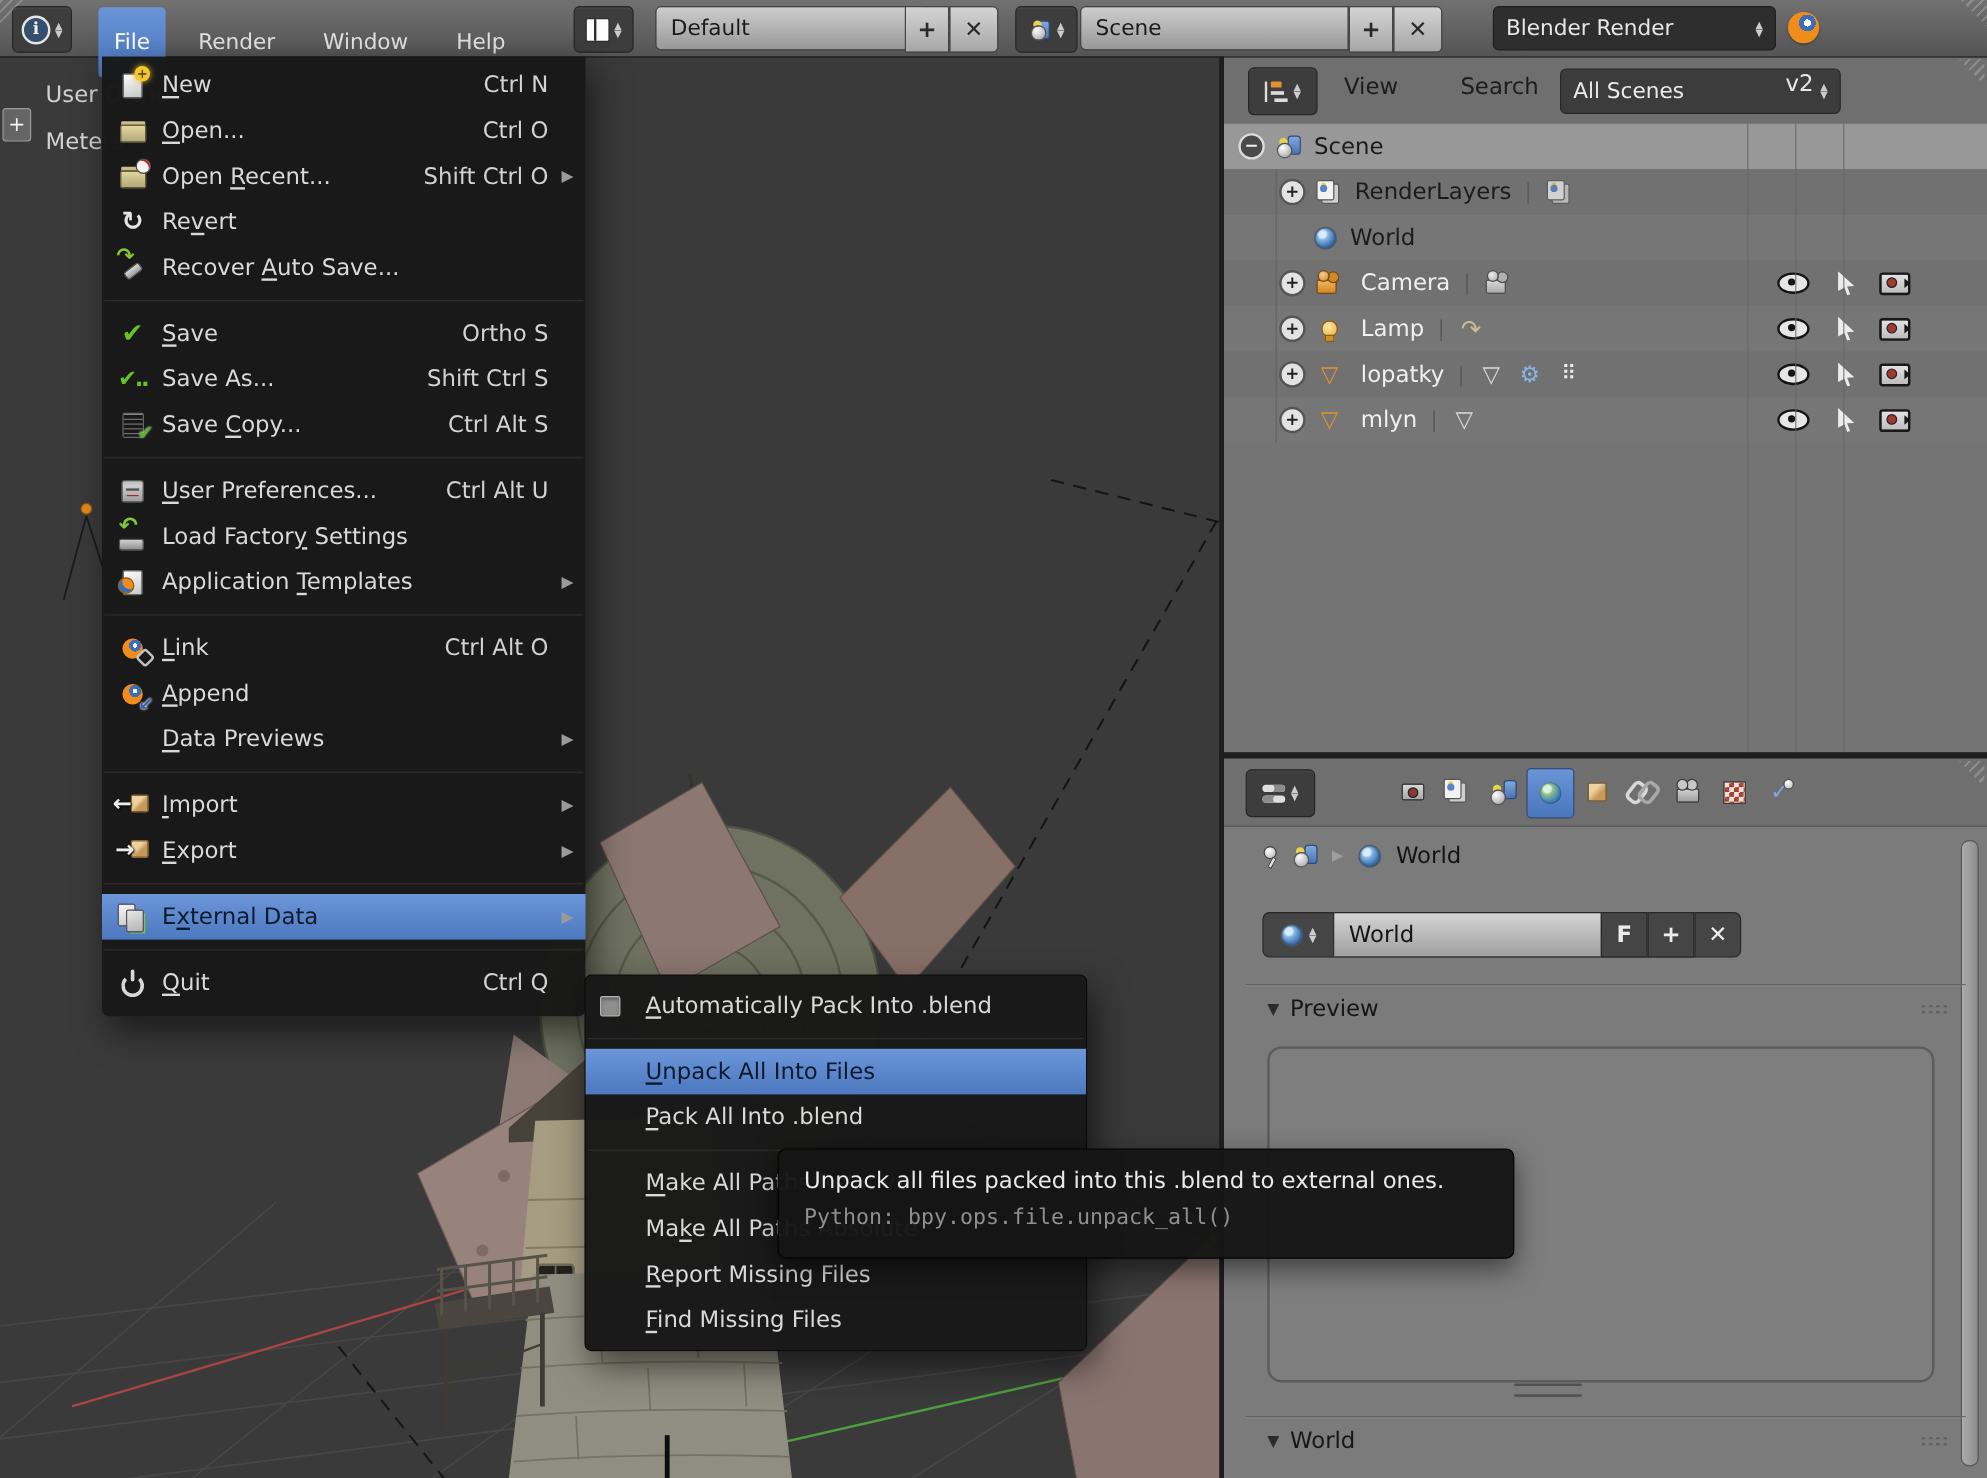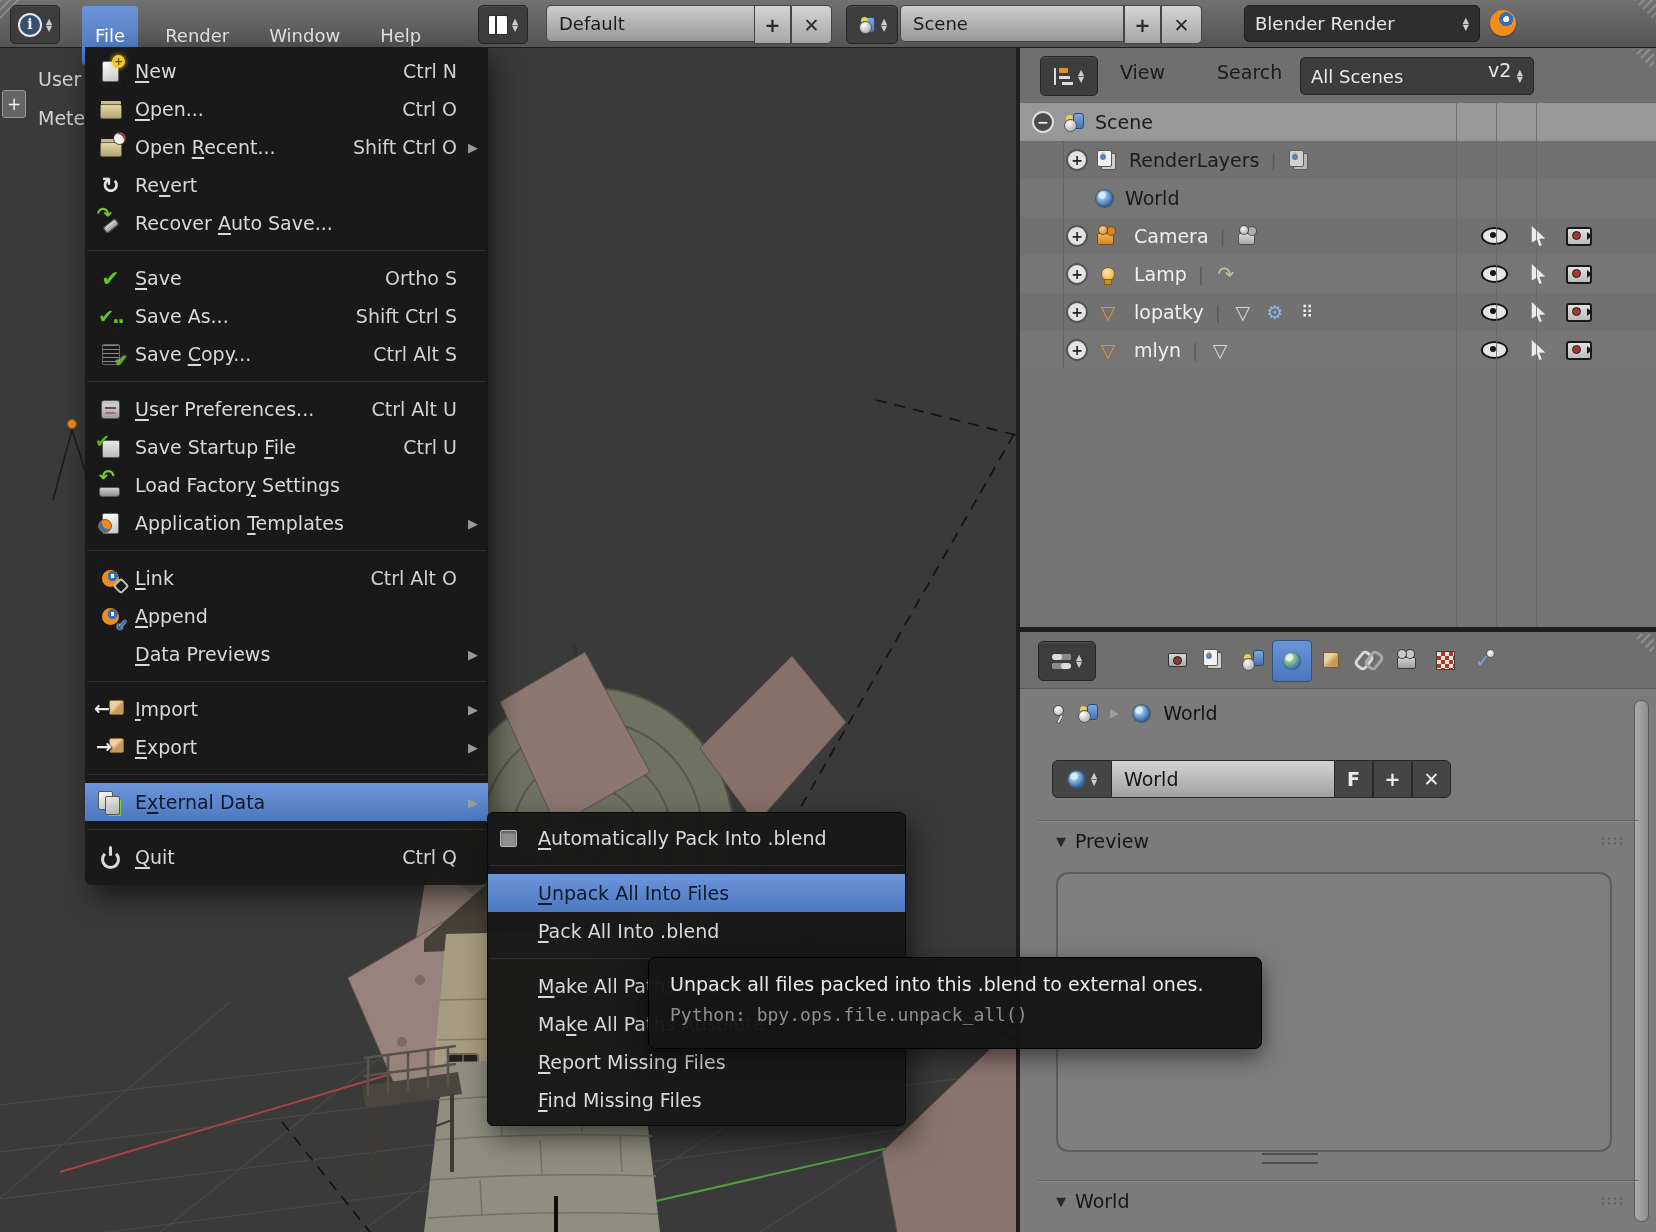--- a/index.html
+++ b/index.html
@@ -643,26 +643,20 @@
         <span class="subarr"></span>
       </div>
       <div class="menu-sep"></div>
       <div class="menu-item">
         <span class="mi user-preferences-icon"></span>
         <span class="lab"><u>U</u>ser Preferences...</span>
         <span class="sc">Ctrl Alt U</span>
         <span class="subarr"></span>
       </div>
       <div class="menu-item">
-        <span class="mi save-startup-icon"></span>
-        <span class="lab">Save Startup <u>F</u>ile</span>
-        <span class="sc">Ctrl U</span>
-        <span class="subarr"></span>
-      </div>
-      <div class="menu-item">
         <span class="mi factory-settings-icon"></span>
         <span class="lab">Load Factor<u>y</u> Settings</span>
         <span class="sc"></span>
         <span class="subarr"></span>
       </div>
       <div class="menu-item">
         <span class="mi app-templates-icon"></span>
         <span class="lab">Application <u>T</u>emplates</span>
         <span class="sc"></span>
         <span class="subarr">▶</span>

